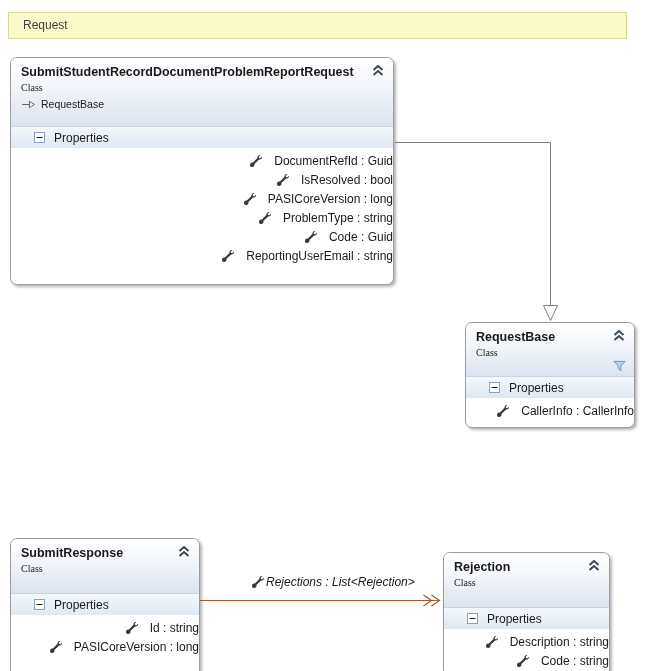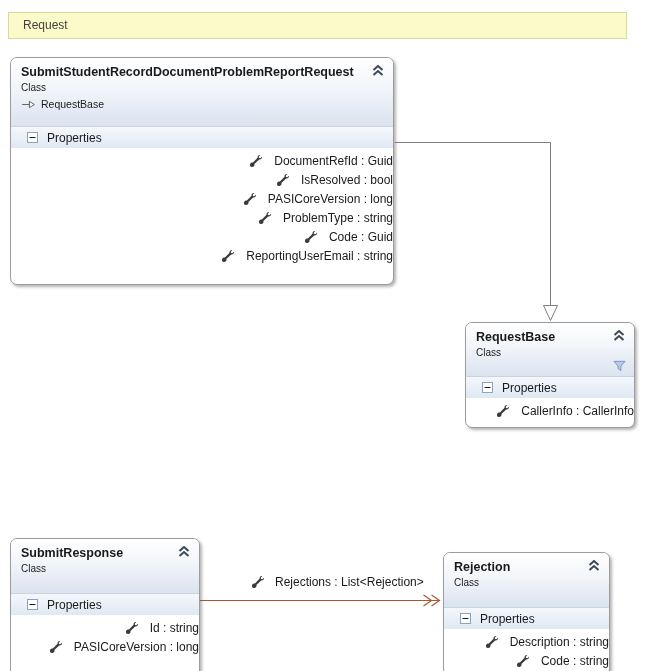--- a/index.html
+++ b/index.html
@@ -16,43 +16,43 @@
   
   .class-box{
     position:absolute;background:#fff;border:1px solid #9c9c9c;border-radius:7px;
     box-shadow:2px 2px 3px rgba(90,90,90,0.45);box-sizing:border-box;overflow:hidden;
   }
   .box-header{
     position:relative;background:linear-gradient(180deg,#ffffff 0%,#f2f5fa 45%,#dbe3ef 100%);
     padding:7px 10px 0 10px;box-sizing:border-box;
   }
   .box-title{font-size:12.5px;font-weight:bold;line-height:14px;white-space:nowrap;}
-  .box-kind{font-size:10px;line-height:12px;margin-top:3px;}
+  .box-kind{font-size:10px;line-height:12px;margin-top:3px;font-family:Liberation Serif, serif;}
   .base-row{display:flex;align-items:center;margin-top:4px;}
   .base-row .base-name{font-size:10.5px;margin-left:5px;}
   .collapse-icon{position:absolute;top:7px;right:8px;width:14px;height:11px;cursor:pointer;}
   .funnel-icon{position:absolute;right:8px;bottom:4px;width:13px;height:12px;cursor:pointer;}
   .compartment-header{
     display:flex;align-items:center;height:22px;
     background:linear-gradient(180deg,#f4f8fc 0%,#dfe8f3 100%);
-    border-top:1px solid #c9d3e1;box-sizing:border-box;padding-left:16px;
+    border-top:1px solid #c9d3e1;box-sizing:border-box;padding-left:23px;
   }
   .minus-icon{width:11px;height:11px;flex:0 0 11px;cursor:pointer;}
   .compartment-label{font-size:12px;margin-left:9px;}
   .prop-list{padding-top:3px;}
   .prop-row{display:flex;align-items:center;height:19px;justify-content:flex-end;}
   .wrench{width:12px;height:12px;flex:0 0 12px;}
   .prop-text{font-size:12px;margin-left:12px;white-space:nowrap;}
   
   #connector-layer{position:absolute;left:0;top:0;width:650px;height:671px;}
   .assoc-label{
     position:absolute;left:250px;top:574px;display:flex;align-items:center;height:16px;
     background:#fff;padding:0 2px;
   }
-  .assoc-label .prop-text{margin-left:11px;}
+  .assoc-label .prop-text{margin-left:2px;font-style:italic;}
   
   .indent-main{margin-left:23px;}
   .indent-reqbase{margin-left:20px;}
   .indent-small{margin-left:23px;}
 </style>
 </head>
 <body>
 
 <div id="canvas">
 

